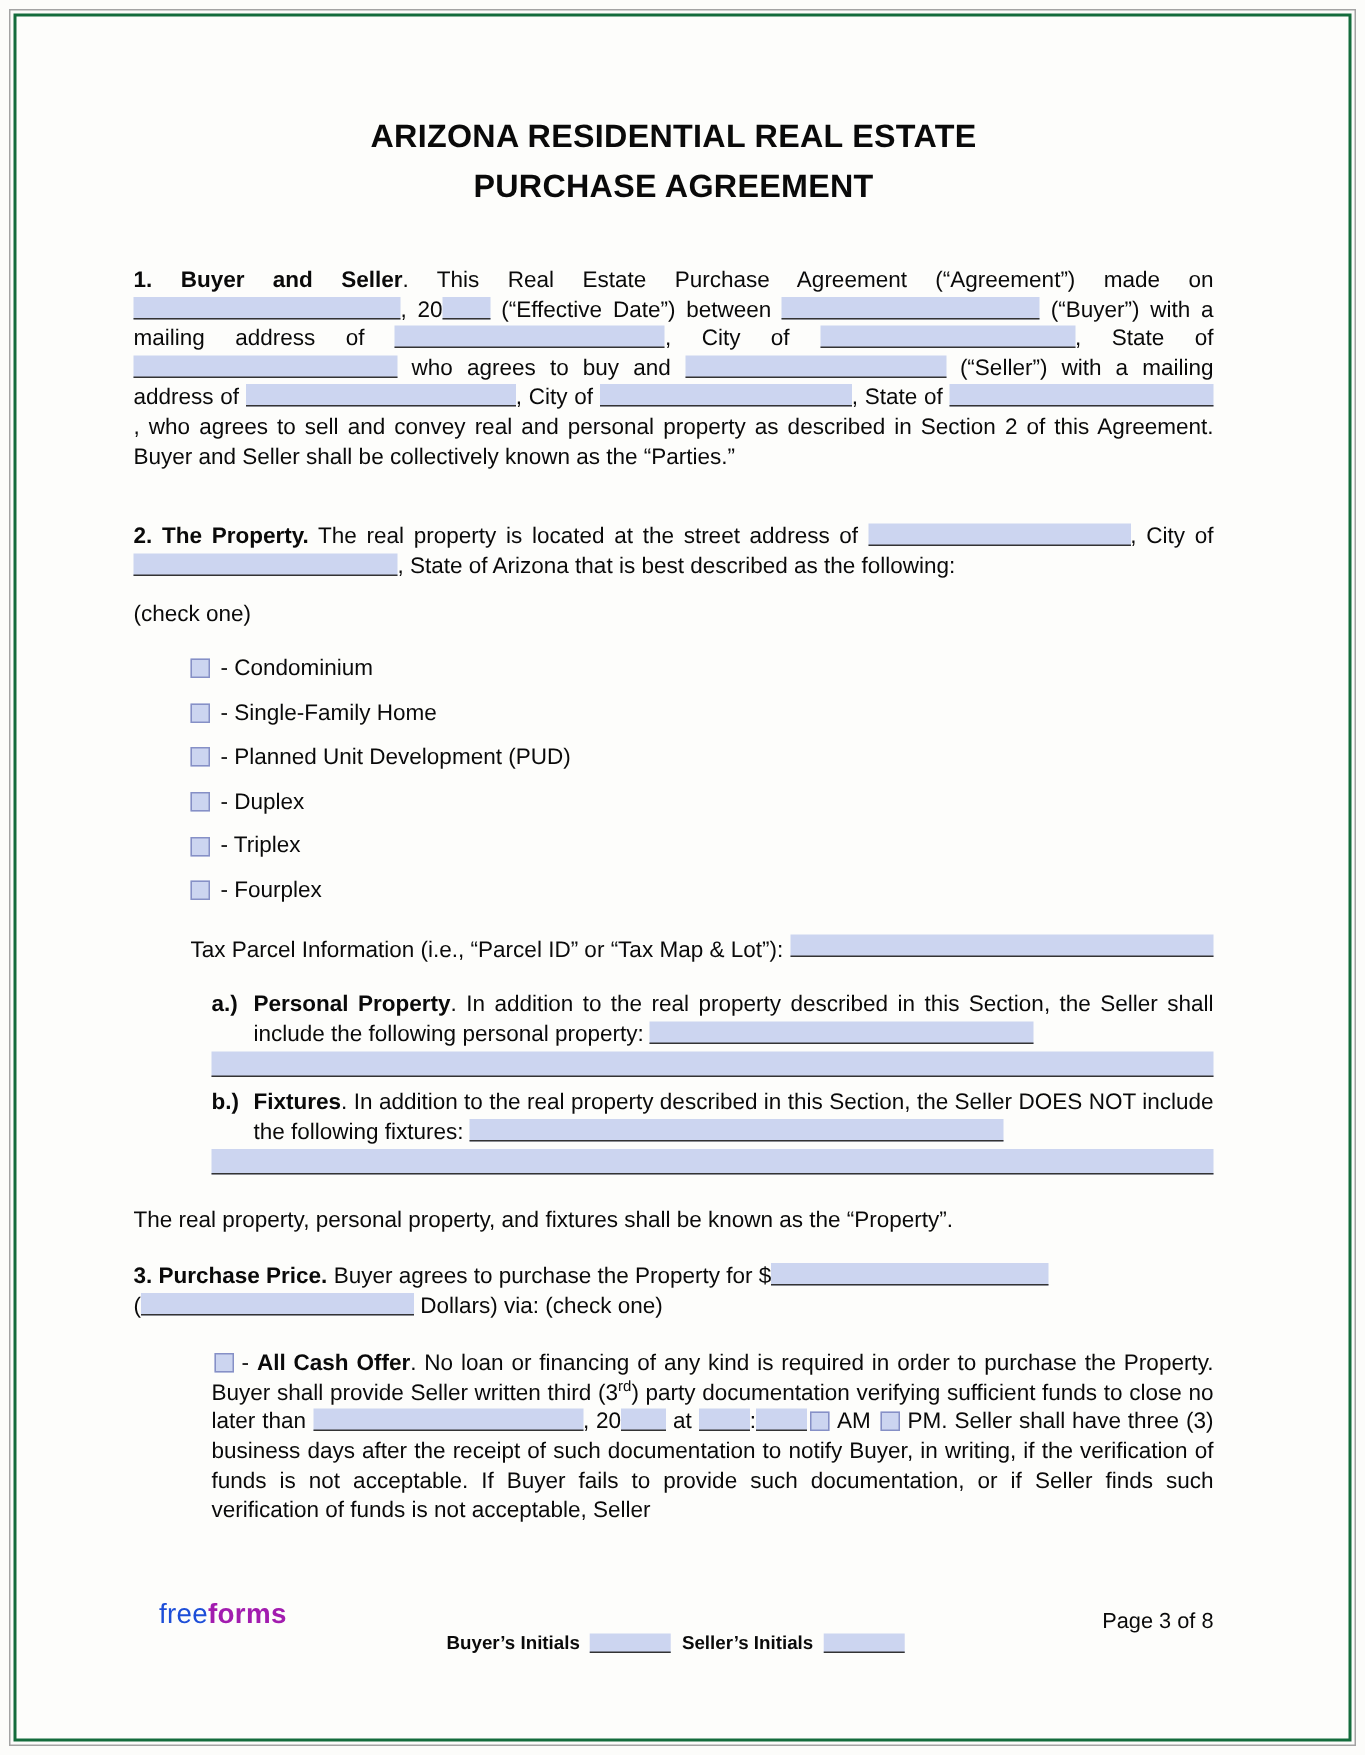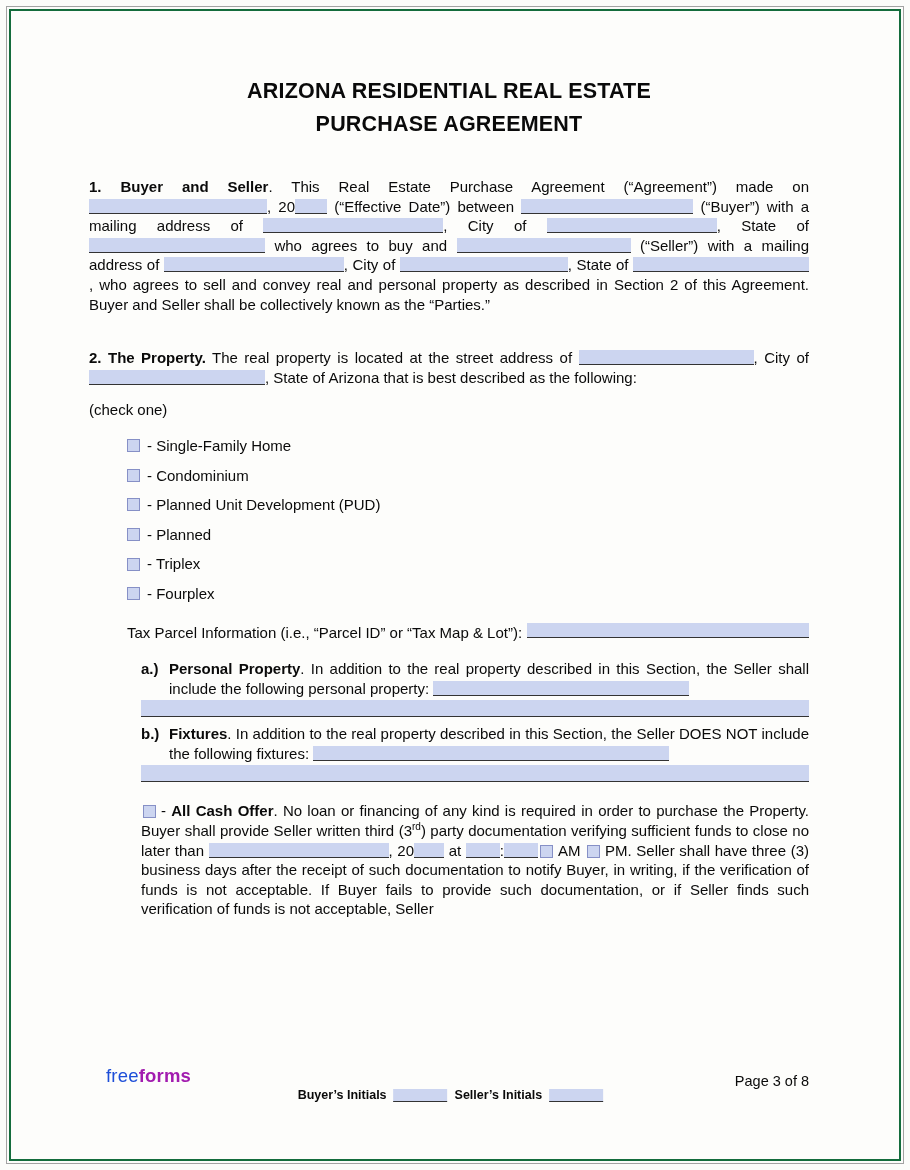--- a/index.html
+++ b/index.html
@@ -77,33 +77,33 @@
 
       <p class="para first just"><b>1. Buyer and Seller</b><span>. This Real Estate Purchase Agreement (“Agreement”) made on </span><span class="field" style="width:178px"></span><span>, 20</span><span class="field" style="width:32px"></span><span> (“Effective Date”) between </span><span class="field" style="width:172px"></span><span> (“Buyer”) with a mailing address of </span><span class="field" style="width:180px"></span><span>, City of </span><span class="field" style="width:170px"></span><span>, State of </span><span class="field" style="width:176px"></span><span> who agrees to buy and </span><span class="field" style="width:174px"></span><span> (“Seller”) with a mailing address of </span><span class="field" style="width:180px"></span><span>, City of </span><span class="field" style="width:168px"></span><span>, State of </span><span class="field" style="width:176px"></span><span>, who agrees to sell and convey real and personal property as described in Section 2 of this Agreement. Buyer and Seller shall be collectively known as the “Parties.”</span></p>
 
       <p class="para just"><b>2. The Property.</b><span> The real property is located at the street address of </span><span class="field" style="width:175px"></span><span>, City of </span><span class="field" style="width:176px"></span><span>, State of Arizona that is best described as the following:</span></p>
 
       <div class="check-one">(check one)</div>
 
       <div class="options">
         <div class="option">
           <span class="checkbox"></span>
-          <span class="option-label">- Single-Family Home</span>
+          <span class="option-label">- Condominium</span>
         </div>
         <div class="option">
           <span class="checkbox"></span>
-          <span class="option-label">- Condominium</span>
+          <span class="option-label">- Single-Family Home</span>
         </div>
         <div class="option">
           <span class="checkbox"></span>
           <span class="option-label">- Planned Unit Development (PUD)</span>
         </div>
         <div class="option">
           <span class="checkbox"></span>
-          <span class="option-label">- Planned</span>
+          <span class="option-label">- Duplex</span>
         </div>
         <div class="option">
           <span class="checkbox"></span>
           <span class="option-label">- Triplex</span>
         </div>
         <div class="option">
           <span class="checkbox"></span>
           <span class="option-label">- Fourplex</span>
         </div>
       </div>
@@ -122,21 +122,23 @@
       </div>
 
       <div class="sub">
         <div class="sub-row">
           <span class="sub-label">b.)</span>
           <p class="sub-text just"><b>Fixtures</b><span>. In addition to the real property described in this Section, the Seller DOES NOT include the following fixtures: </span><span class="field" style="width:356px"></span></p>
         </div>
         <div class="field-line"></div>
       </div>
 
+      <p class="note">The real property, personal property, and fixtures shall be known as the “Property”.</p>
 
+      <p class="price"><b>3. Purchase Price.</b><span> Buyer agrees to purchase the Property for $</span><span class="field" style="width:185px"></span><br><span>(</span><span class="field" style="width:182px"></span><span> Dollars) via: (check one)</span></p>
 
       <div class="cash just"><span class="checkbox cb-inline"></span><span>- </span><b>All Cash Offer</b><span>. No loan or financing of any kind is required in order to purchase the Property. Buyer shall provide Seller written third (3</span><sup>rd</sup><span>) party documentation verifying sufficient funds to close no later than </span><span class="field" style="width:180px"></span><span>, 20</span><span class="field" style="width:30px"></span><span> at </span><span class="field" style="width:34px"></span><span>:</span><span class="field" style="width:34px"></span><span class="checkbox cb-inline"></span><span>AM</span> <span class="checkbox cb-inline"></span><span>PM. Seller shall have three (3) business days after the receipt of such documentation to notify Buyer, in writing, if the verification of funds is not acceptable. If Buyer fails to provide such documentation, or if Seller finds such verification of funds is not acceptable, Seller</span></div>
 
     </div>
 
     <div class="footer">
       <div class="brand"><span class="brand-free">free</span><span class="brand-forms">forms</span></div>
       <div class="initials">
         <span>Buyer’s Initials</span>
         <span class="field init-field"></span>

